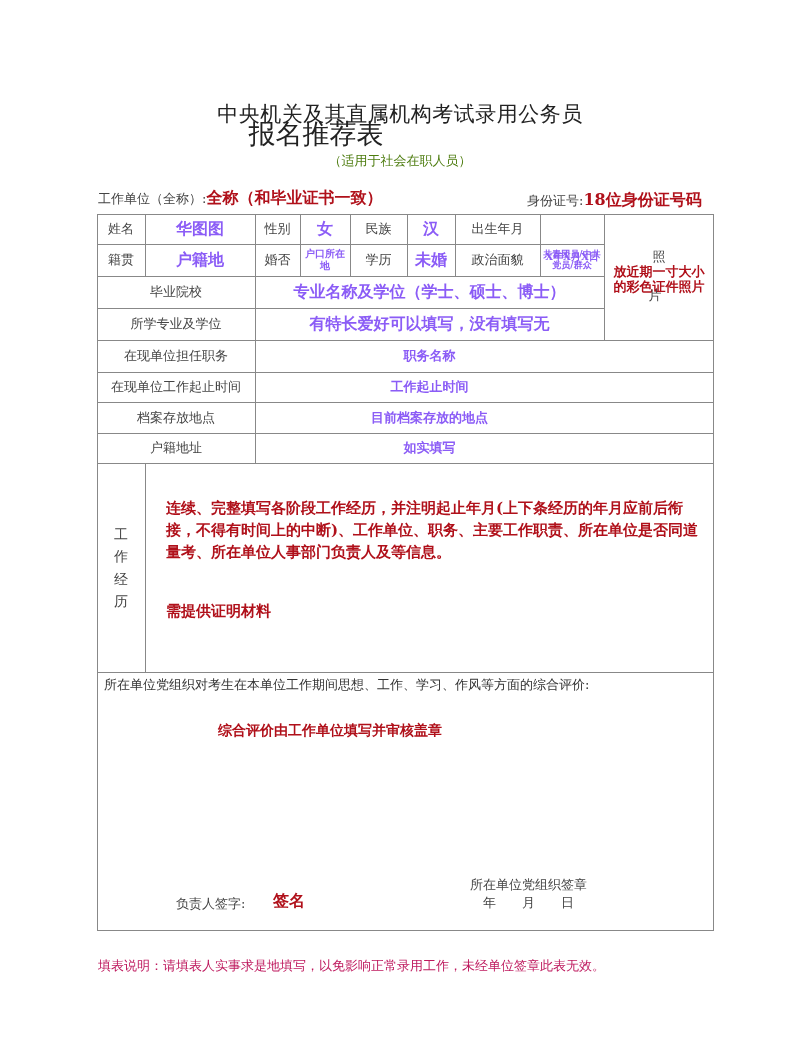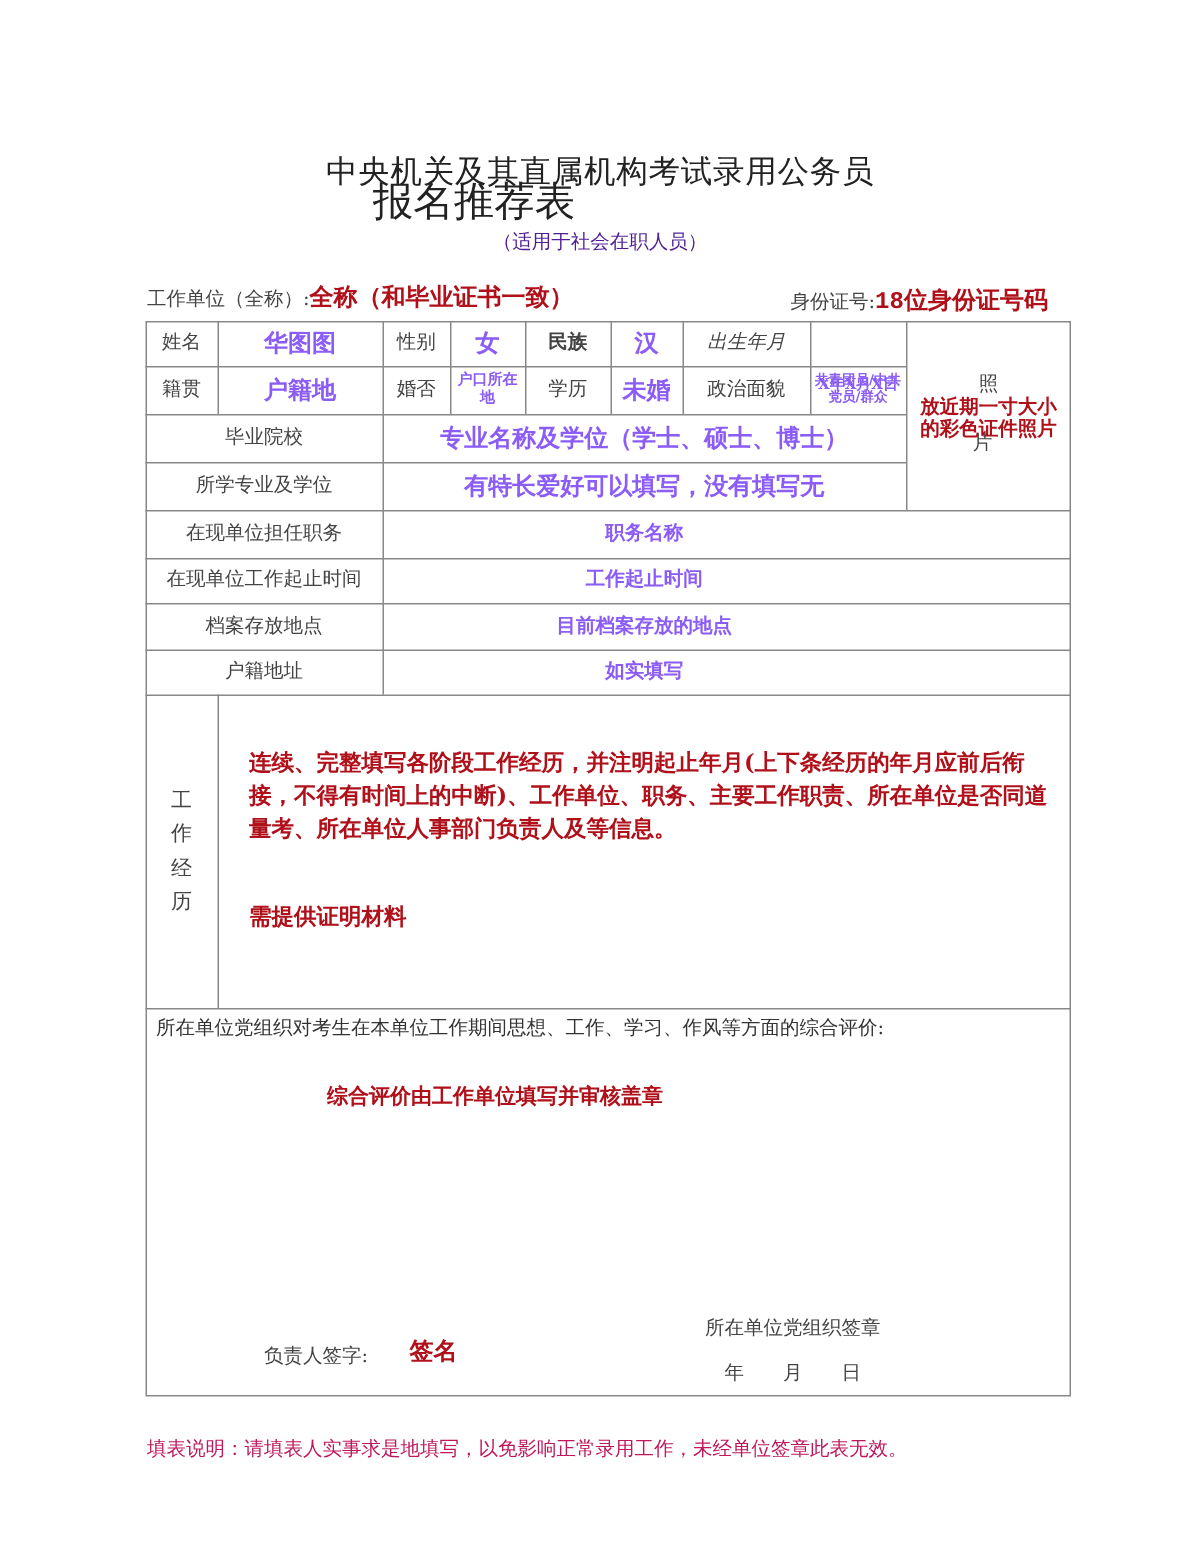--- a/index.html
+++ b/index.html
@@ -1,25 +1,25 @@
 <!DOCTYPE html>
 <html><head>
 <meta charset="utf-8">
 <style>
   html, body { margin:0; padding:0; background:#fff; }
   body { width:800px; height:1038px; position:relative; font-family:"DejaVu Serif","Liberation Serif",serif; color:#333; overflow:hidden; }
   .abs { position:absolute; }
   .title1 { top:72px; left:0; width:800px; text-align:center; font-size:21px; color:#222; letter-spacing:0.5px;margin-top:28px; }
   .title2 { top:116px; left:0; width:632px; text-align:center; font-size:27px; color:#222; }
-  .subtitle { top:152px; left:0; width:800px; text-align:center; font-size:13px; color:#4c1d95; }
+  .subtitle { top:152px; left:0; width:800px; text-align:center; font-size:13px; color:#4d7c0f; }
   .red { color:#b0101a; font-weight:bold; }
   .hdr-left { top:188px; left:98px; font-size:13px; color:#444; white-space:nowrap; }
   .hdr-left .red { font-size:16px; }
   .hdr-right { top:190px; left:527px; font-size:13px; color:#444; white-space:nowrap; }
-  .hdr-right .red { font-size:16px;font-family:Liberation Mono, monospace; }
+  .hdr-right .red { font-size:16px; }
   .frame { left:97px; top:214px; width:617px; height:717px; border:1.5px solid #888; box-sizing:border-box; }
   .hl { position:absolute; height:0; border-top:1px solid #888; }
   .vl { position:absolute; width:0; border-left:1px solid #888; }
   .cell { position:absolute; display:flex; align-items:center; justify-content:center; text-align:center; font-size:13px; color:#444; line-height:1.2; }
   .cell.r { color:#8b5cf6; font-weight:bold; }
   .big { font-size:16px; }
   .sm { font-size:10px; }
   .xs { font-size:9px; }
   .photo { flex-direction:column; font-size:13px; line-height:1.15; }
   .vert { flex-direction:column; font-size:14px; line-height:1.6; color:#444; }
@@ -65,23 +65,23 @@
 <div class="vl" style="left:407px;top:214px;height:62px;"></div>
 <div class="vl" style="left:455px;top:214px;height:62px;"></div>
 <div class="vl" style="left:540px;top:214px;height:62px;"></div>
 <div class="vl" style="left:604px;top:214px;height:126px;"></div>
 <div class="vl" style="left:145px;top:463px;height:209px;"></div>
 
 <div class="cell" style="left:97px;top:214px;width:48px;height:30px;">姓名</div>
 <div class="cell r big" style="left:145px;top:214px;width:110px;height:30px;">华图图</div>
 <div class="cell" style="left:255px;top:214px;width:45px;height:30px;">性别</div>
 <div class="cell r big" style="left:300px;top:214px;width:50px;height:30px;">女</div>
-<div class="cell" style="left:350px;top:214px;width:57px;height:30px;font-weight:bold;">民族</div>
+<div class="cell" style="left:350px;top:214px;width:57px;height:30px;">民族</div>
 <div class="cell r big" style="left:407px;top:214px;width:48px;height:30px;">汉</div>
-<div class="cell" style="left:455px;top:214px;width:85px;height:30px;font-style:italic;">出生年月</div>
+<div class="cell" style="left:455px;top:214px;width:85px;height:30px;">出生年月</div>
 <div class="cell r sm" style="left:540px;top:214px;width:64px;height:30px;margin-top:28px;">X年X月X日</div>
 
 <div class="cell" style="left:97px;top:244px;width:48px;height:32px;">籍贯</div>
 <div class="cell r big" style="left:145px;top:244px;width:110px;height:32px;">户籍地</div>
 <div class="cell" style="left:255px;top:244px;width:45px;height:32px;">婚否</div>
 <div class="cell r sm" style="left:304px;top:244px;width:42px;height:32px;">户口所在地</div>
 <div class="cell" style="left:350px;top:244px;width:57px;height:32px;">学历</div>
 <div class="cell r big" style="left:407px;top:244px;width:48px;height:32px;">未婚</div>
 <div class="cell" style="left:455px;top:244px;width:85px;height:32px;">政治面貌</div>
 <div class="cell r xs" style="left:542px;top:244px;width:60px;height:32px;">共青团员/中共党员/群众</div>
@@ -111,18 +111,18 @@
   <span>经</span>
   <span>历</span>
 </div>
 <div class="abs red work-text">连续、完整填写各阶段工作经历，并注明起止年月(上下条经历的年月应前后衔接，不得有时间上的中断)、工作单位、职务、主要工作职责、所在单位是否同道量考、所在单位人事部门负责人及等信息。</div>
 <div class="abs red proof">需提供证明材料</div>
 
 <div class="abs eval-label">所在单位党组织对考生在本单位工作期间思想、工作、学习、作风等方面的综合评价:</div>
 <div class="abs red eval-text">综合评价由工作单位填写并审核盖章</div>
 <div class="abs stamp">
   <div>所在单位党组织签章</div>
-  <div style="margin-top:12px;font-family:Liberation Serif, serif;">年　　月　　日</div>
+  <div style="margin-top:0;font-family:Liberation Serif, serif;">年　　月　　日</div>
 </div>
 <div class="abs sign-label">负责人签字:</div>
 <div class="abs red sign-value">签名</div>
 
 <div class="abs note">填表说明：请填表人实事求是地填写，以免影响正常录用工作，未经单位签章此表无效。</div>
 
 </body></html>

